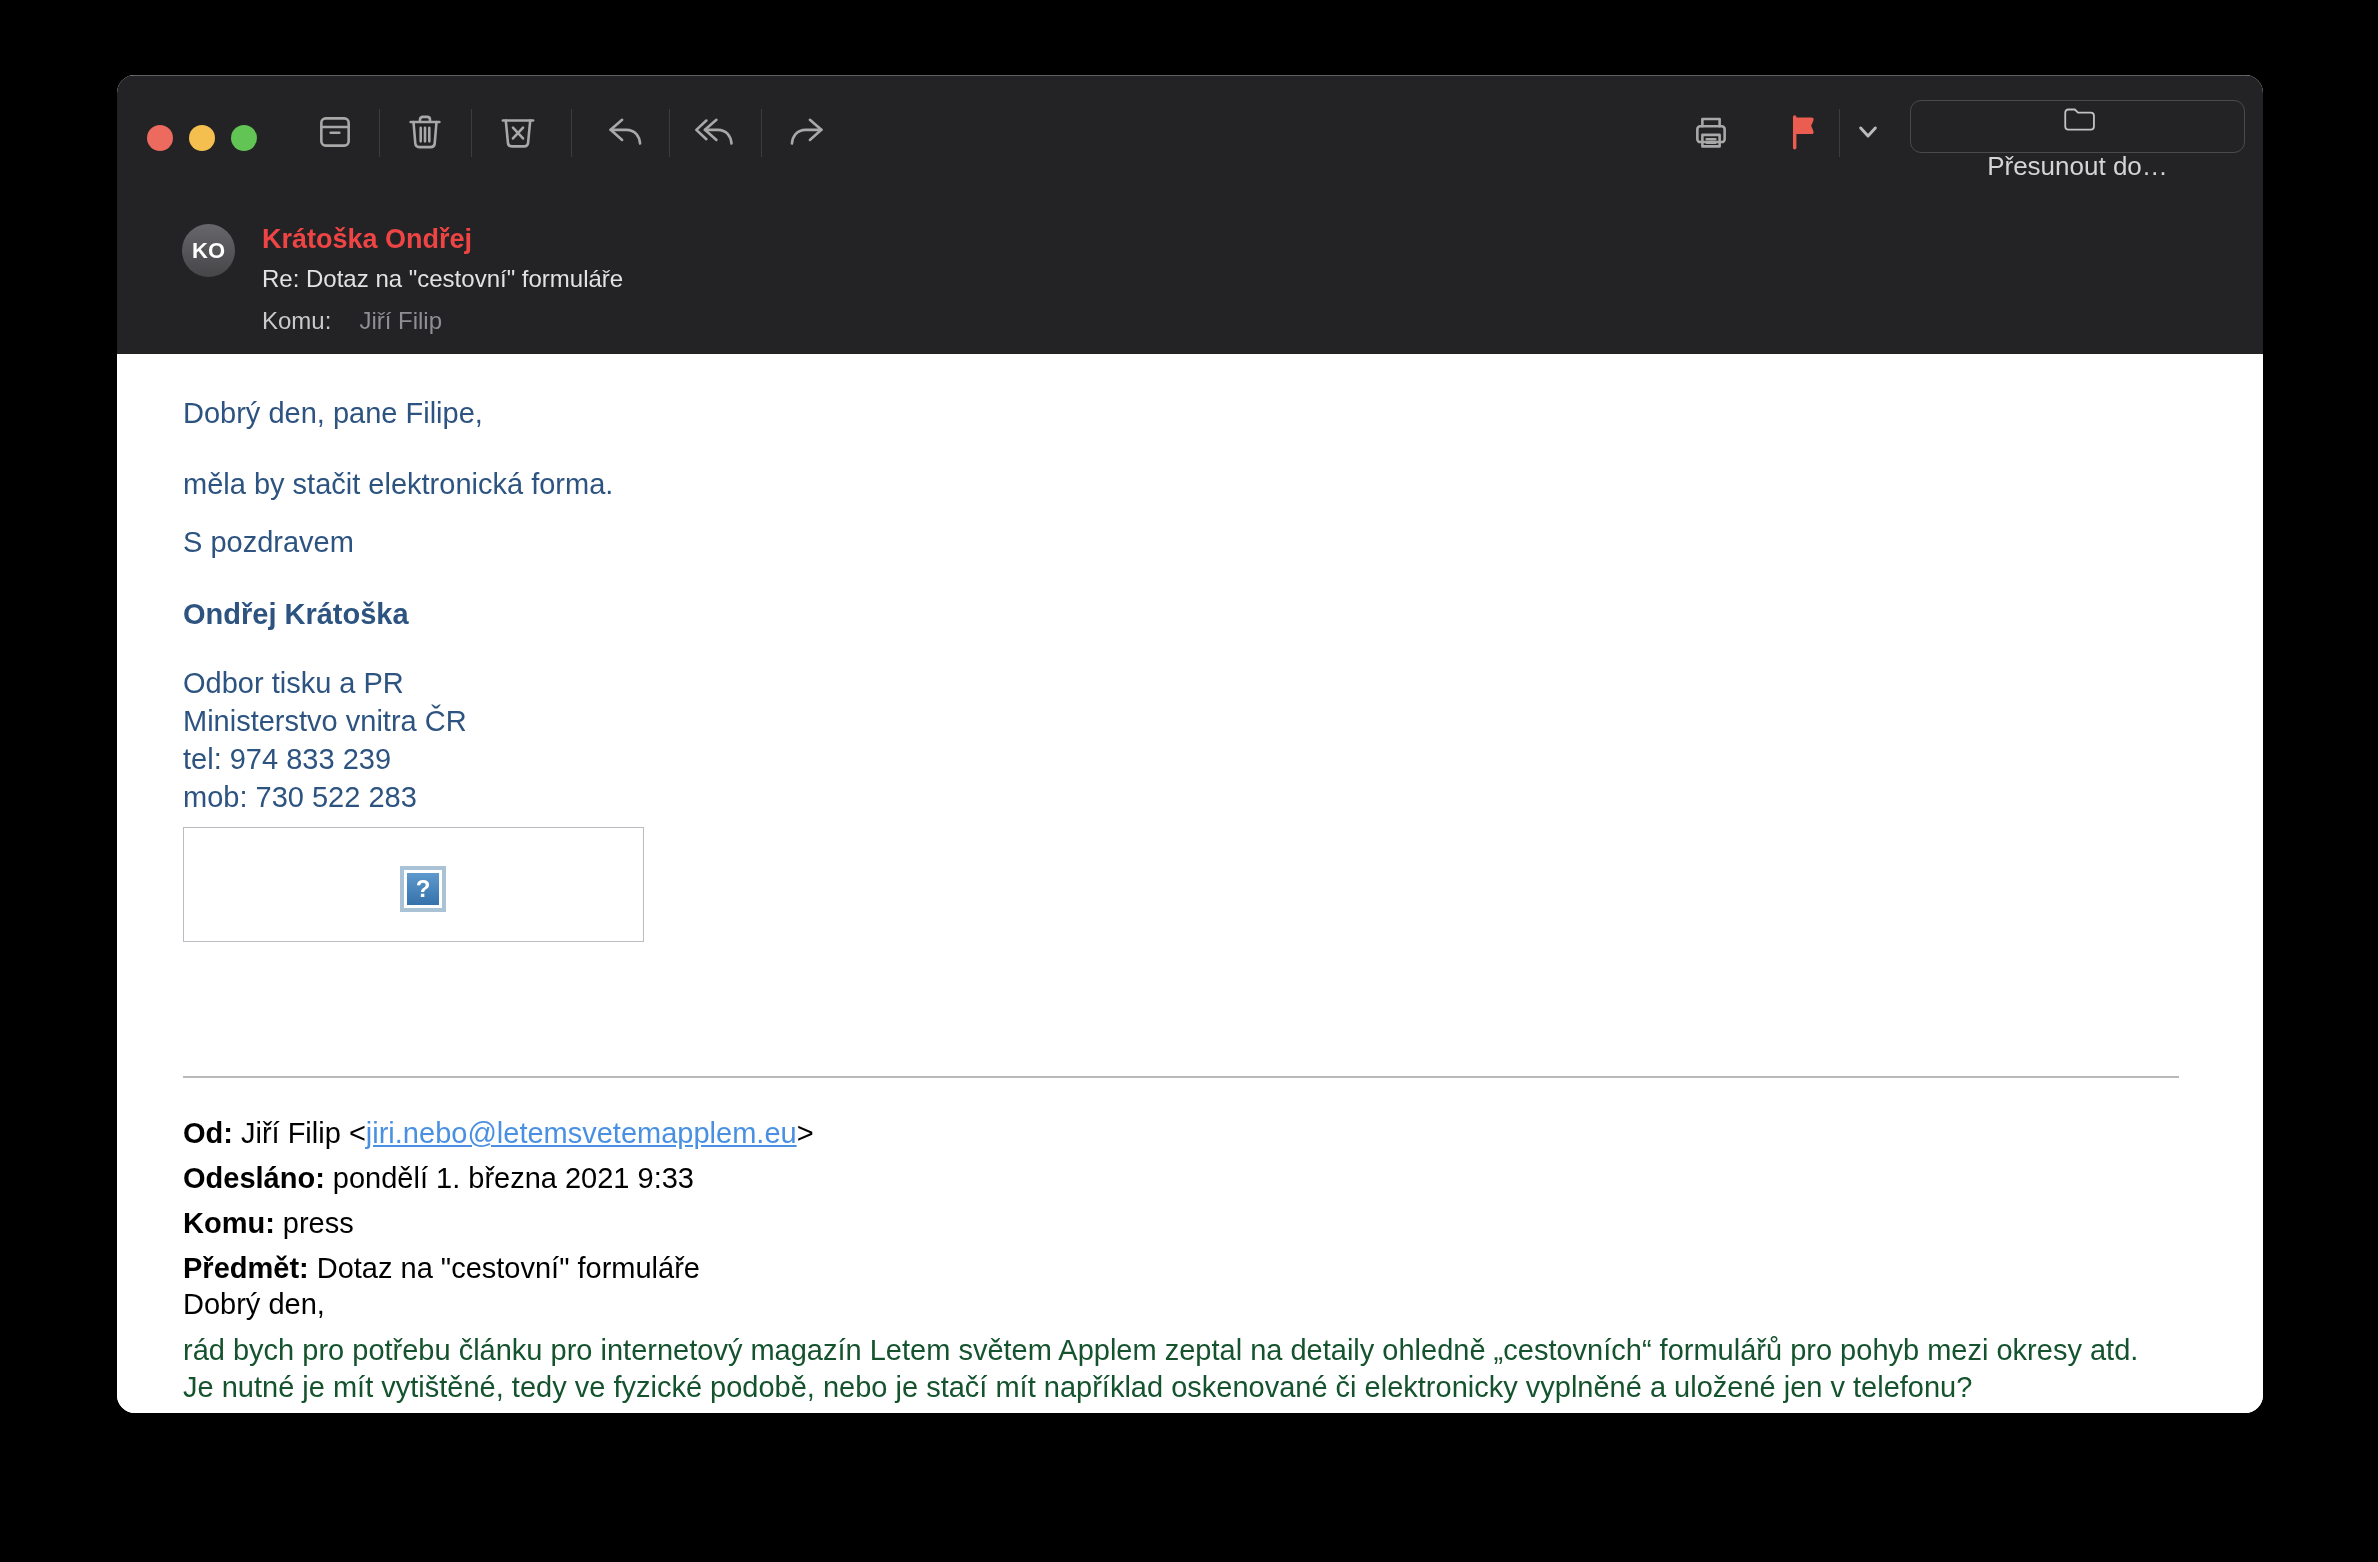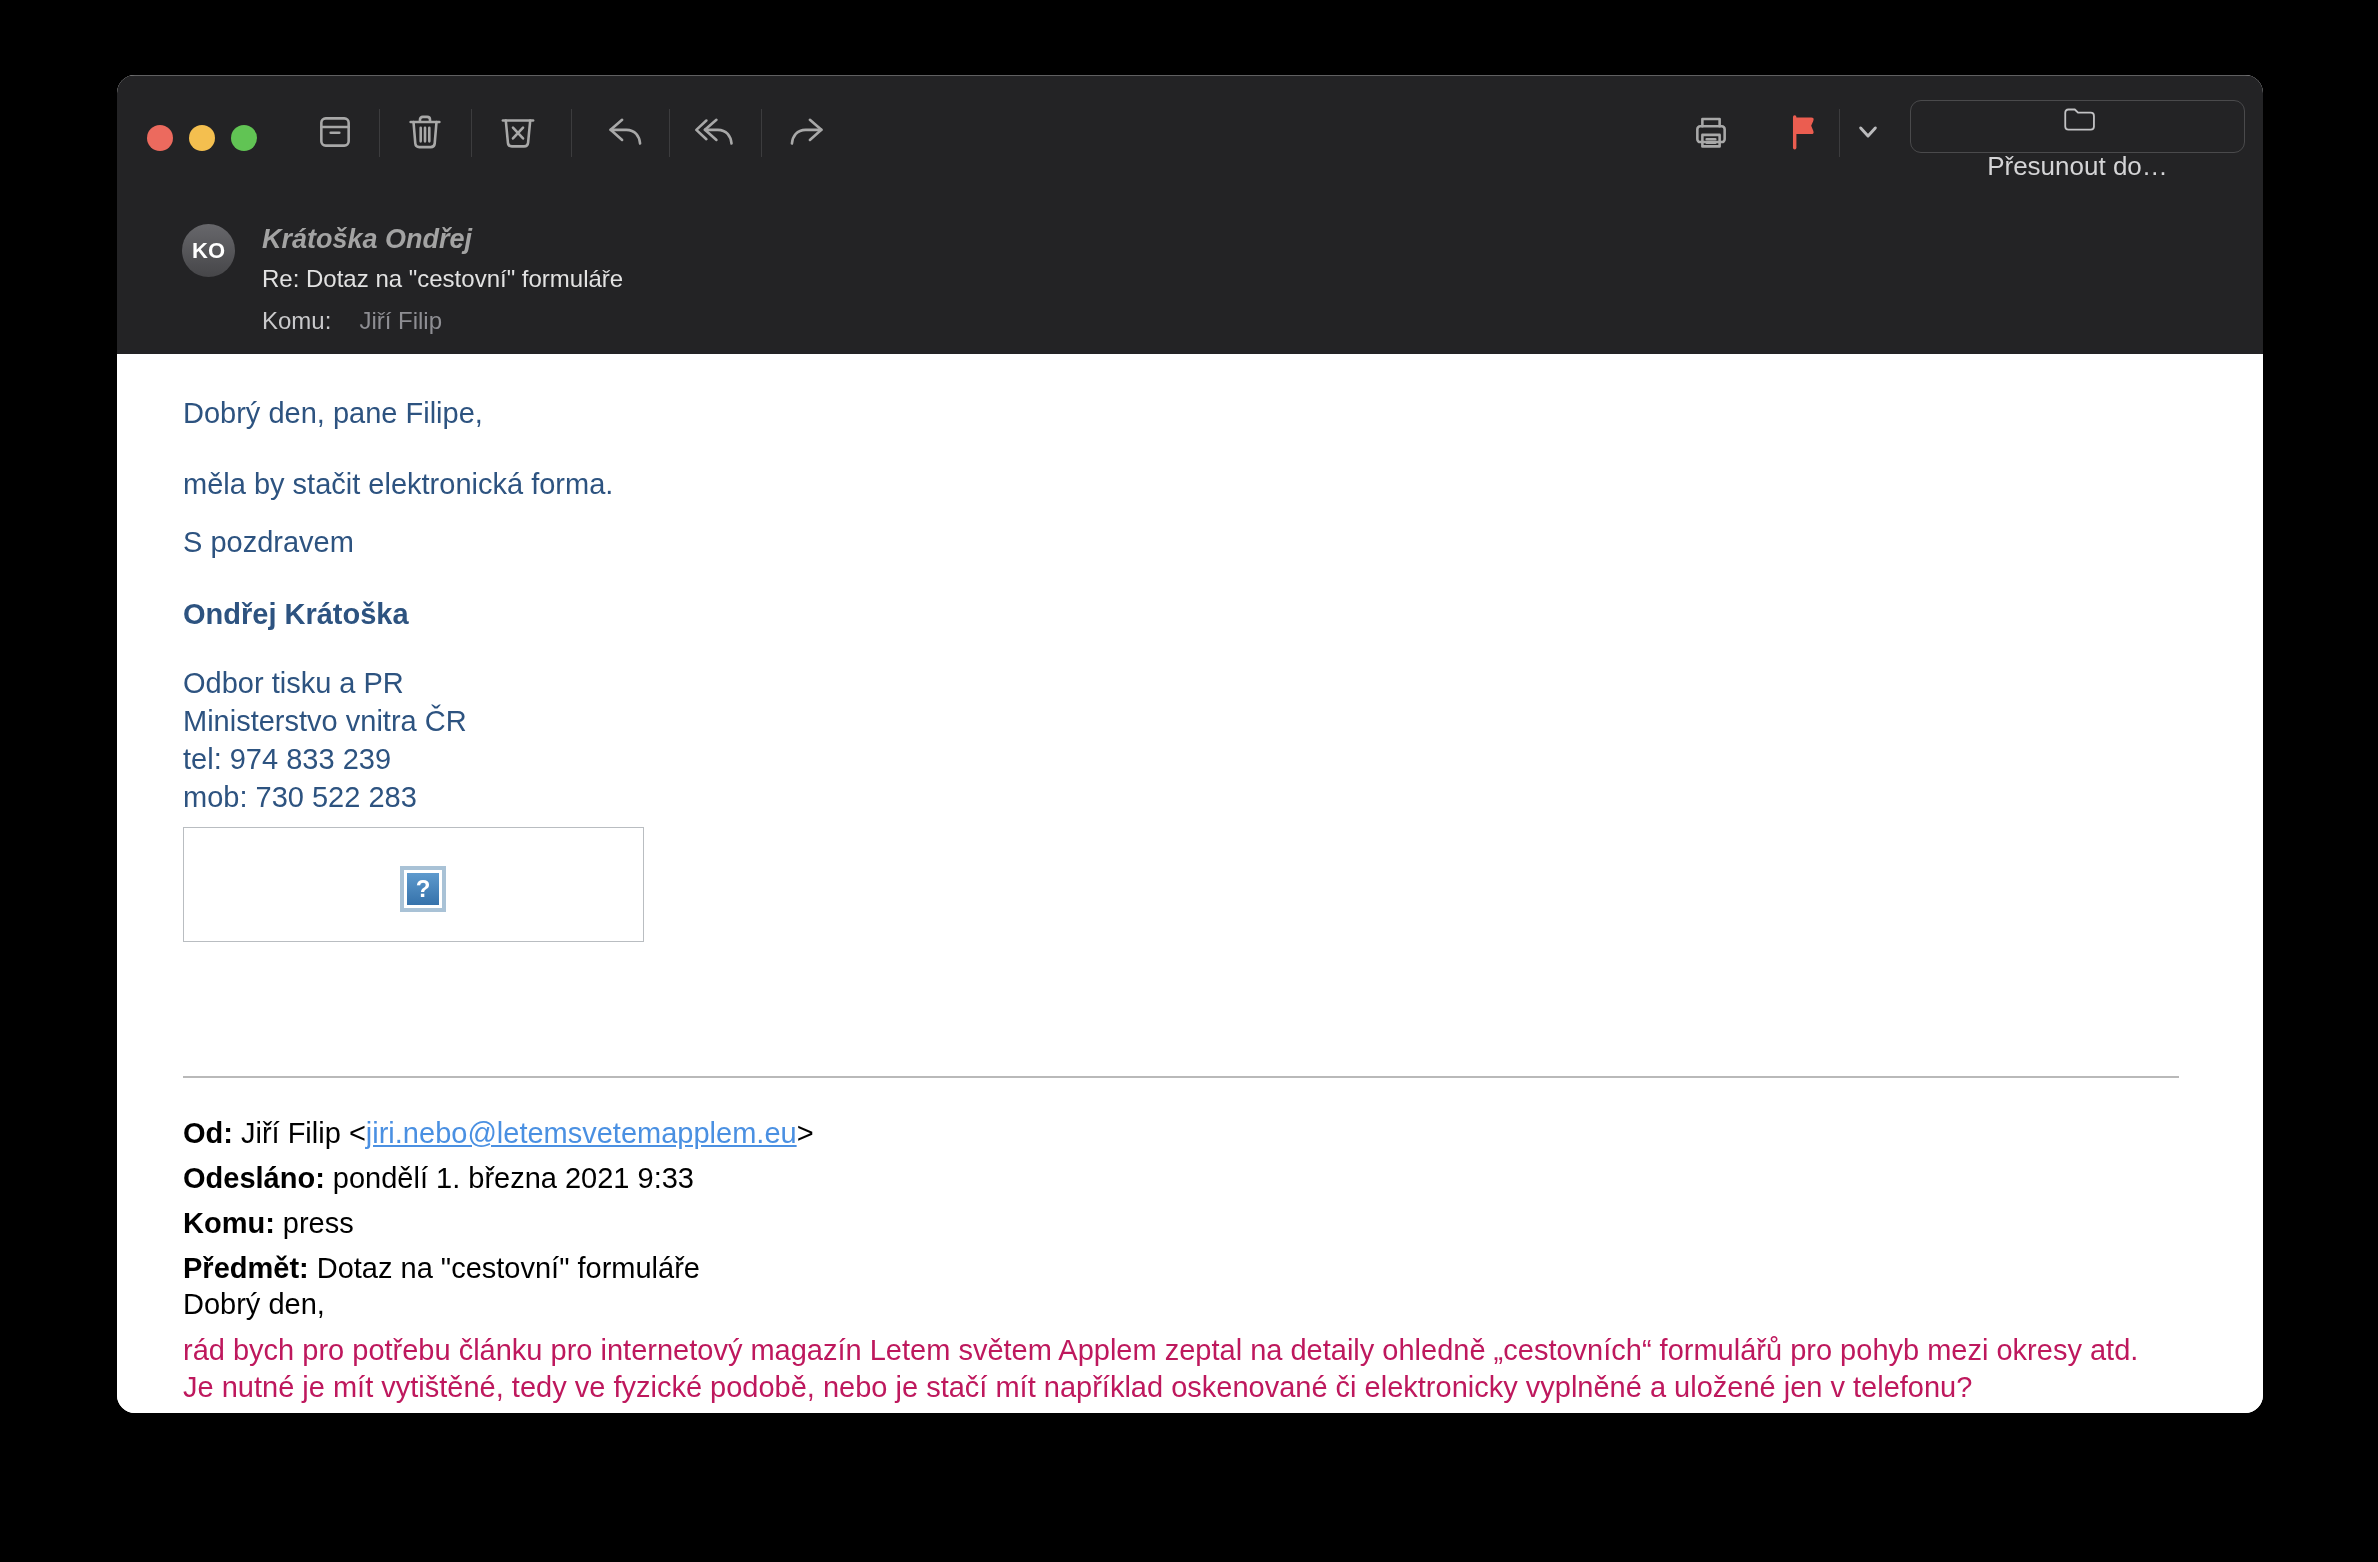--- a/index.html
+++ b/index.html
@@ -36,21 +36,21 @@
               font-family:"Liberation Sans","DejaVu Sans",sans-serif;flex-direction:column; }
   .move-btn svg { stroke:#c2c2c4; fill:none; stroke-width:3.4;
                   stroke-linecap:round; stroke-linejoin:round; flex:none; }
 
   
   .avatar { position:absolute; left:65px; top:149px; width:53px; height:53px;
             border-radius:50%; background:linear-gradient(180deg,#67676b,#464649);
             color:#fff; font-weight:bold; font-size:22px;
             display:flex; align-items:center; justify-content:center; }
   .h-sender  { position:absolute; left:145px; top:149px; font-size:27px;
-               font-weight:bold; color:#a3a3a3;font-style:italic; }
+               font-weight:bold; color:#ef4444; }
   .h-subject { position:absolute; left:145px; top:190px; font-size:24px; color:#e2e2e2; }
   .h-to      { position:absolute; left:145px; top:232px; font-size:24px; color:#c9c9cb; }
   .h-to .to-value { color:#8e8e93; margin-left:28px; }
 
   .h-right { position:absolute; right:61px; top:147px; display:flex;
              align-items:center; gap:42px; color:#b4b4b8; font-size:24px; }
   .h-mailbox { display:flex; align-items:center; gap:12px; }
   .h-right svg { stroke:#b4b4b8; fill:none; stroke-width:3.2;
                  stroke-linecap:round; stroke-linejoin:round; }
 
@@ -70,21 +70,21 @@
   .divider { position:absolute; left:66px; top:722px; width:1996px; height:2px;
              background:#b9b9b9; }
 
   .quoted-head { position:absolute; left:66px; top:757px; font-size:29px;
                  line-height:45px; color:#000; }
   .qlabel { font-weight:bold; margin-right:8px; }
   .qlink  { color:#4a90e2; text-decoration:underline; }
 
   .q-greeting { position:absolute; left:66px; top:934px; font-size:29px; color:#000; }
   .q-body { position:absolute; left:66px; top:978px; width:1972px; font-size:29px;
-            line-height:37px; color:#be185d; }
+            line-height:37px; color:#14532d; }
 </style>
 </head>
 <body>
 
 <div class="window">
 
   <div class="chrome">
 
     <div class="traffic">
       <span class="tl-red"></span>

